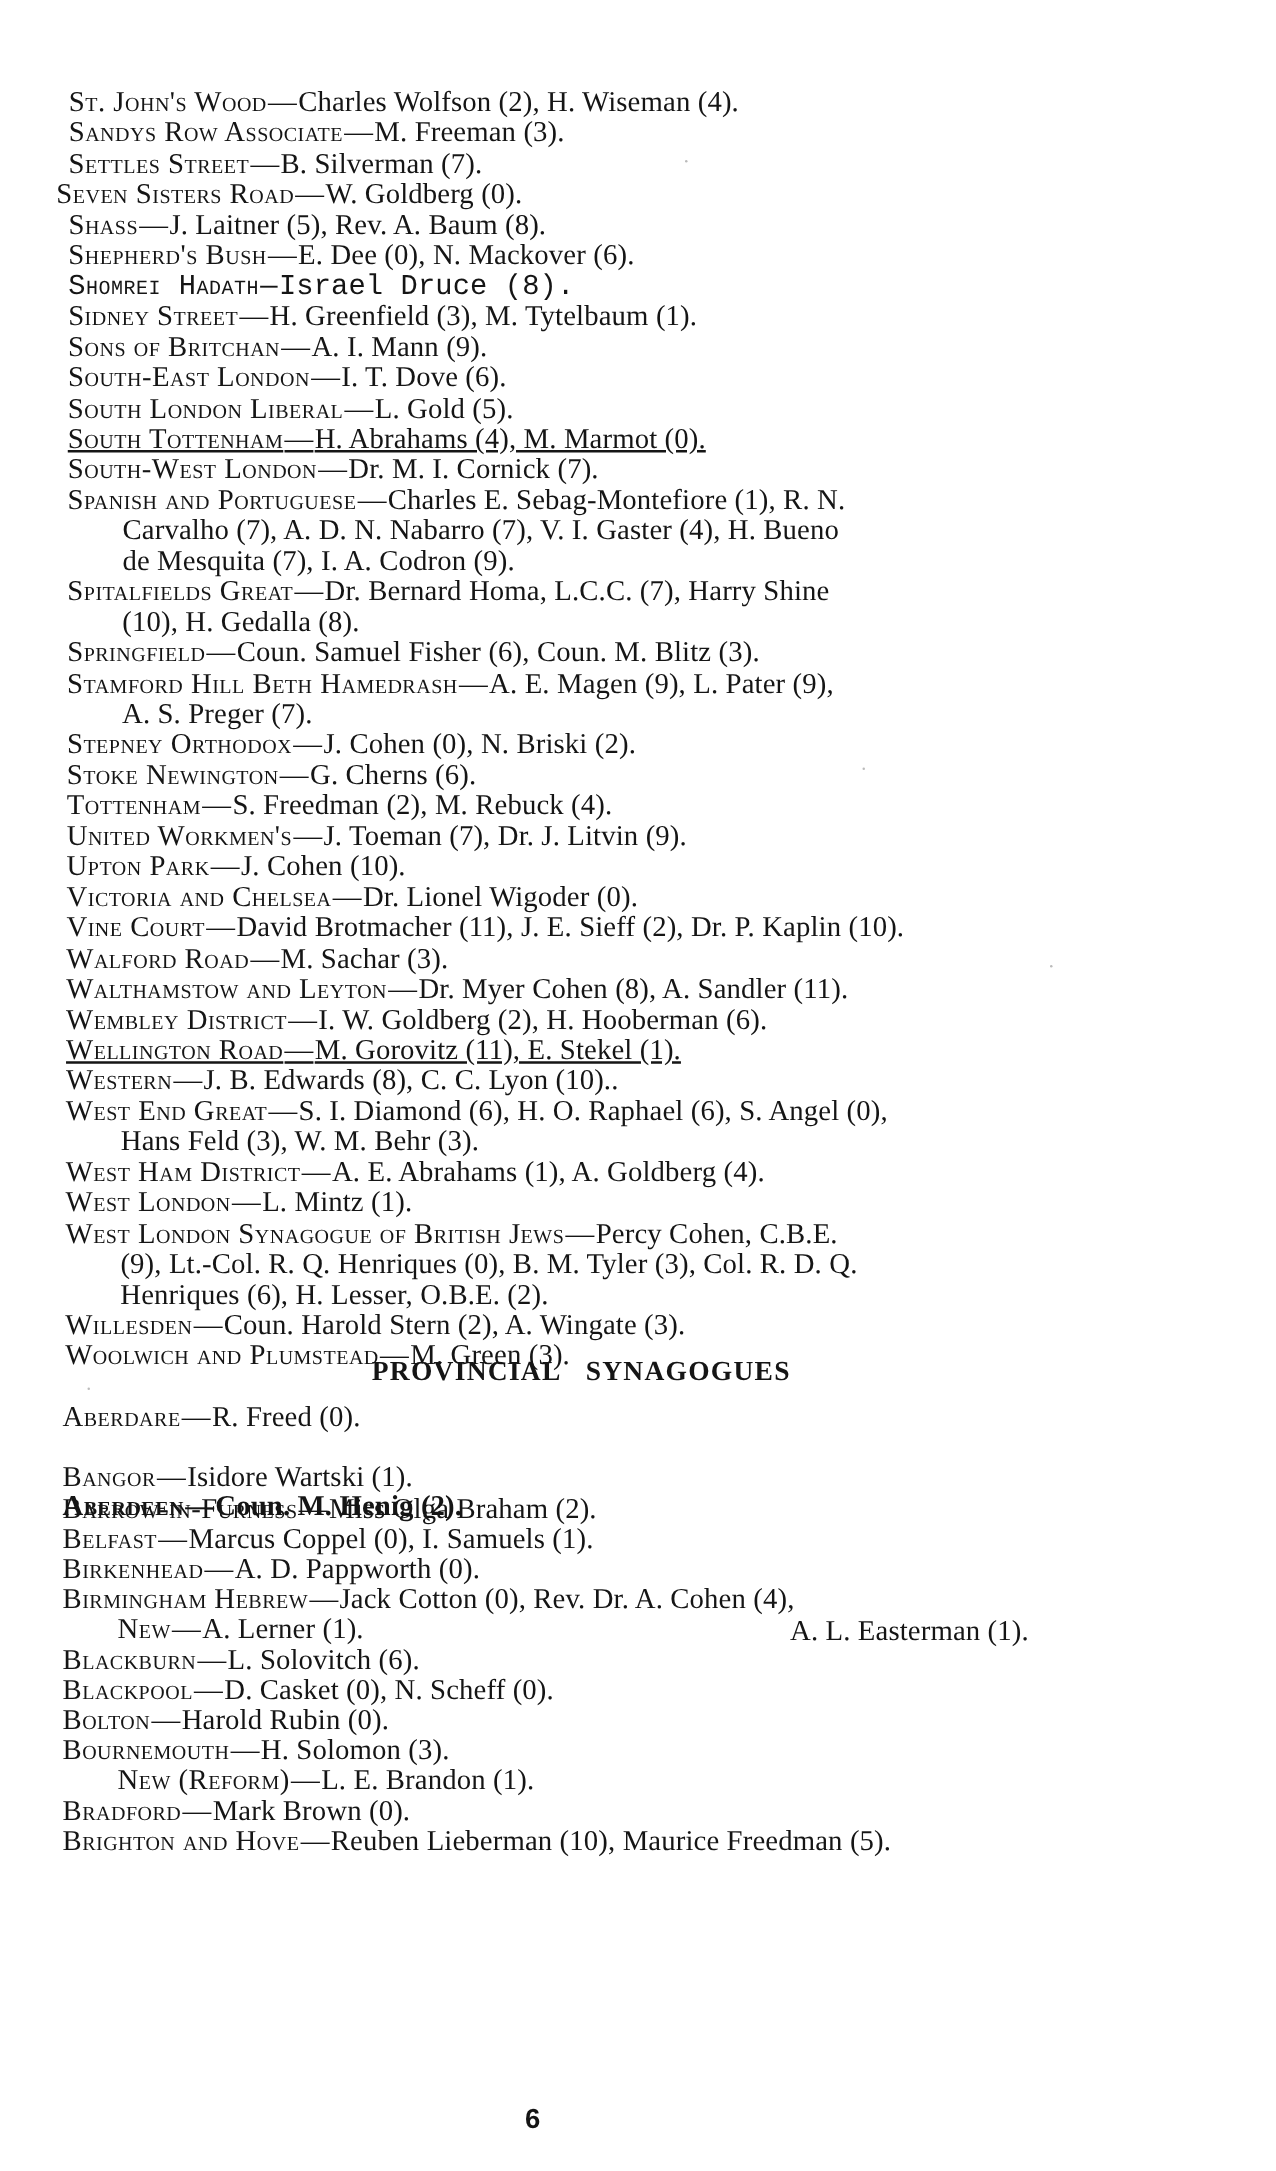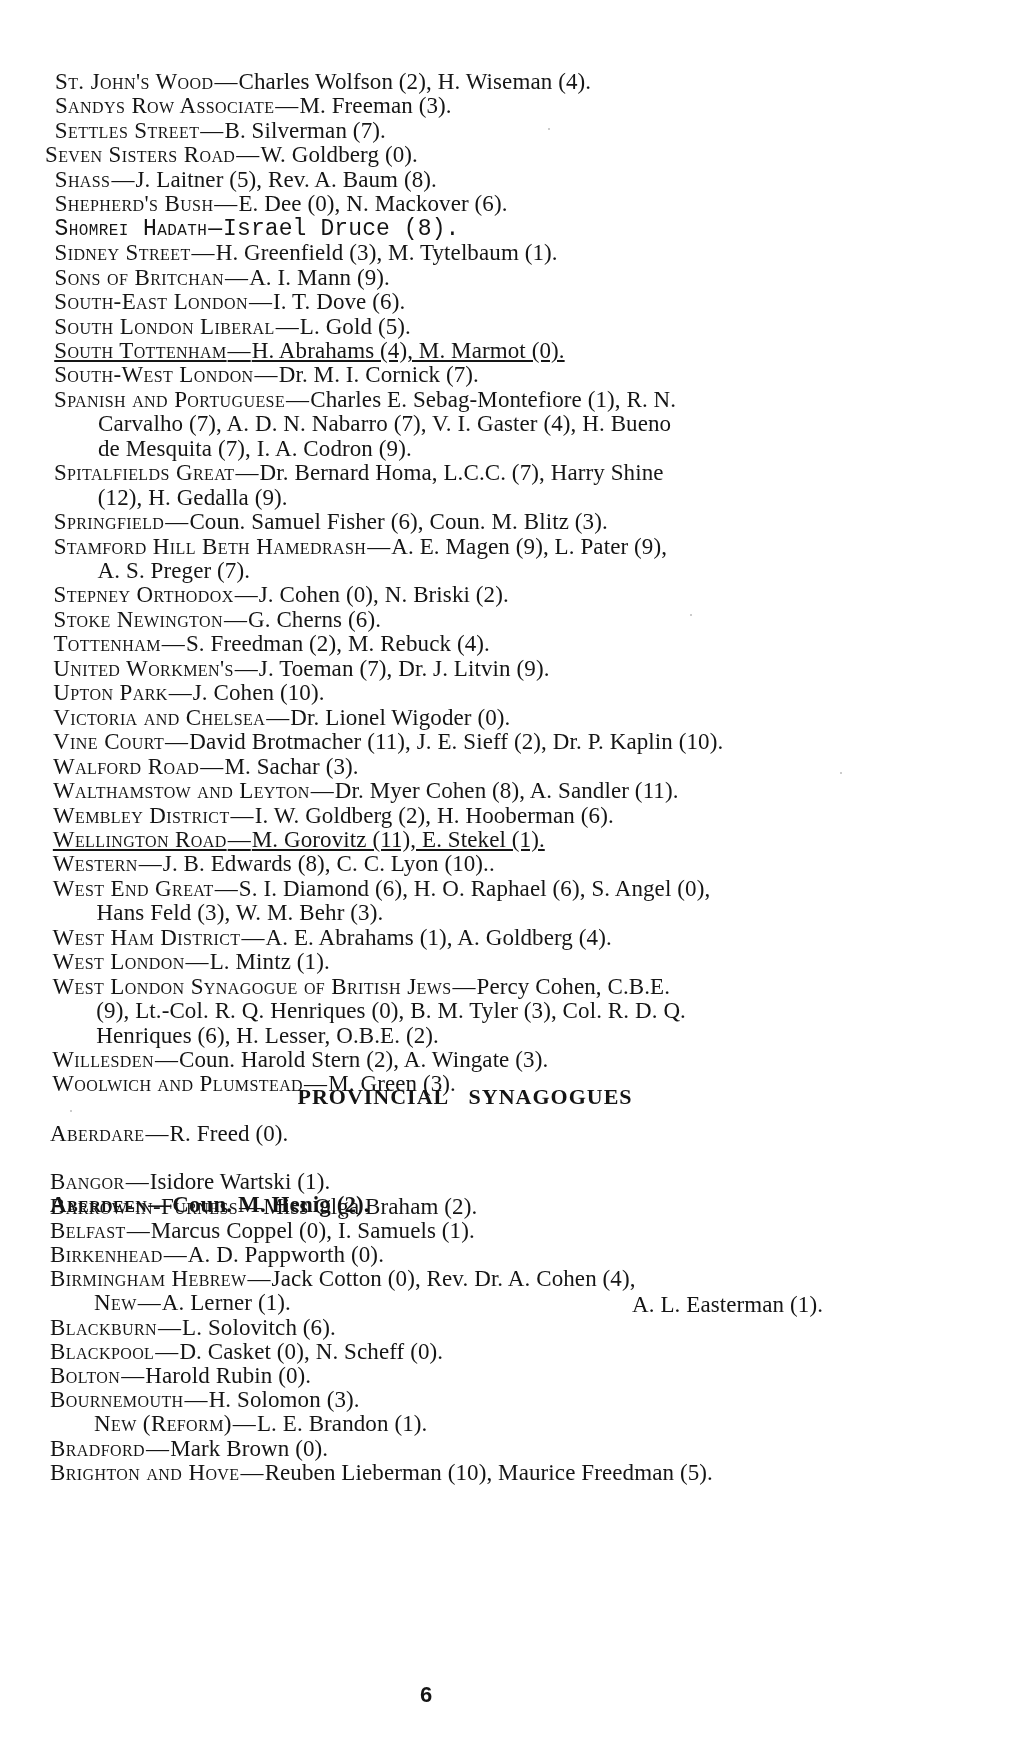--- a/index.html
+++ b/index.html
@@ -31,21 +31,21 @@
       <div class="line" style="top: 241.15px; left: 54.51px;"><span class="cong">Sidney Street</span><span class="dash">—</span><span>H. Greenfield (3), M. Tytelbaum (1).</span></div>
       <div class="line" style="top: 265.6px; left: 54.44px;"><span class="cong">Sons of Britchan</span><span class="dash">—</span><span>A. I. Mann (9).</span></div>
       <div class="line" style="top: 290.05px; left: 54.37px;"><span class="cong">South-East London</span><span class="dash">—</span><span>I. T. Dove (6).</span></div>
       <div class="line" style="top: 314.5px; left: 54.3px;"><span class="cong">South London Liberal</span><span class="dash">—</span><span>L. Gold (5).</span></div>
       <div class="line" style="top: 338.95px; left: 54.23px; text-decoration: underline;"><span class="cong">South Tottenham</span><span class="dash">—</span><span>H. Abrahams (4), M. Marmot (0).</span></div>
       <div class="line" style="top: 363.4px; left: 54.16px;"><span class="cong">South-West London</span><span class="dash">—</span><span>Dr. M. I. Cornick (7).</span></div>
       <div class="line" style="top: 387.85px; left: 54.09px;"><span class="cong">Spanish and Portuguese</span><span class="dash">—</span><span>Charles E. Sebag-Montefiore (1), R. N.</span></div>
       <div class="line" style="top: 412.3px; left: 98.02px;"><span>Carvalho (7), A. D. N. Nabarro (7), V. I. Gaster (4), H. Bueno</span></div>
       <div class="line" style="top: 436.75px; left: 97.95px;"><span>de Mesquita (7), I. A. Codron (9).</span></div>
       <div class="line" style="top: 461.2px; left: 53.88px;"><span class="cong">Spitalfields Great</span><span class="dash">—</span><span>Dr. Bernard Homa, L.C.C. (7), Harry Shine</span></div>
-      <div class="line" style="top: 485.65px; left: 97.81px;"><span>(12), H. Gedalla (9).</span></div>
+      <div class="line" style="top: 485.65px; left: 97.81px;"><span>(10), H. Gedalla (8).</span></div>
       <div class="line" style="top: 510.1px; left: 53.74px;"><span class="cong">Springfield</span><span class="dash">—</span><span>Coun. Samuel Fisher (6), Coun. M. Blitz (3).</span></div>
       <div class="line" style="top: 534.55px; left: 53.67px;"><span class="cong">Stamford Hill Beth Hamedrash</span><span class="dash">—</span><span>A. E. Magen (9), L. Pater (9),</span></div>
       <div class="line" style="top: 559px; left: 97.6px;"><span>A. S. Preger (7).</span></div>
       <div class="line" style="top: 583.45px; left: 53.53px;"><span class="cong">Stepney Orthodox</span><span class="dash">—</span><span>J. Cohen (0), N. Briski (2).</span></div>
       <div class="line" style="top: 607.9px; left: 53.46px;"><span class="cong">Stoke Newington</span><span class="dash">—</span><span>G. Cherns (6).</span></div>
       <div class="line" style="top: 632.35px; left: 53.39px;"><span class="cong">Tottenham</span><span class="dash">—</span><span>S. Freedman (2), M. Rebuck (4).</span></div>
       <div class="line" style="top: 656.8px; left: 53.32px;"><span class="cong">United Workmen's</span><span class="dash">—</span><span>J. Toeman (7), Dr. J. Litvin (9).</span></div>
       <div class="line" style="top: 681.25px; left: 53.25px;"><span class="cong">Upton Park</span><span class="dash">—</span><span>J. Cohen (10).</span></div>
       <div class="line" style="top: 705.7px; left: 53.18px;"><span class="cong">Victoria and Chelsea</span><span class="dash">—</span><span>Dr. Lionel Wigoder (0).</span></div>
       <div class="line" style="top: 730.15px; left: 53.11px;"><span class="cong">Vine Court</span><span class="dash">—</span><span>David Brotmacher (11), J. E. Sieff (2), Dr. P. Kaplin (10).</span></div>

